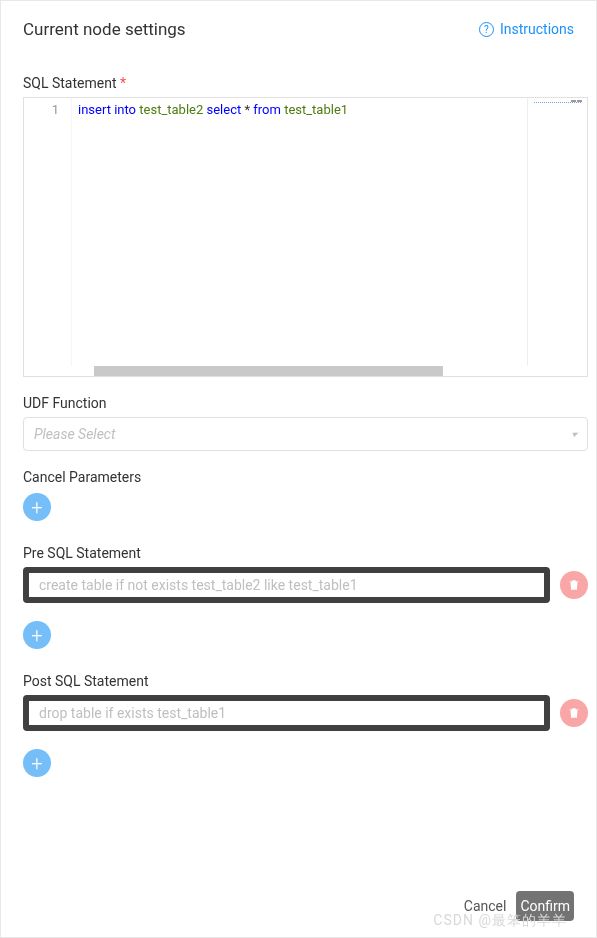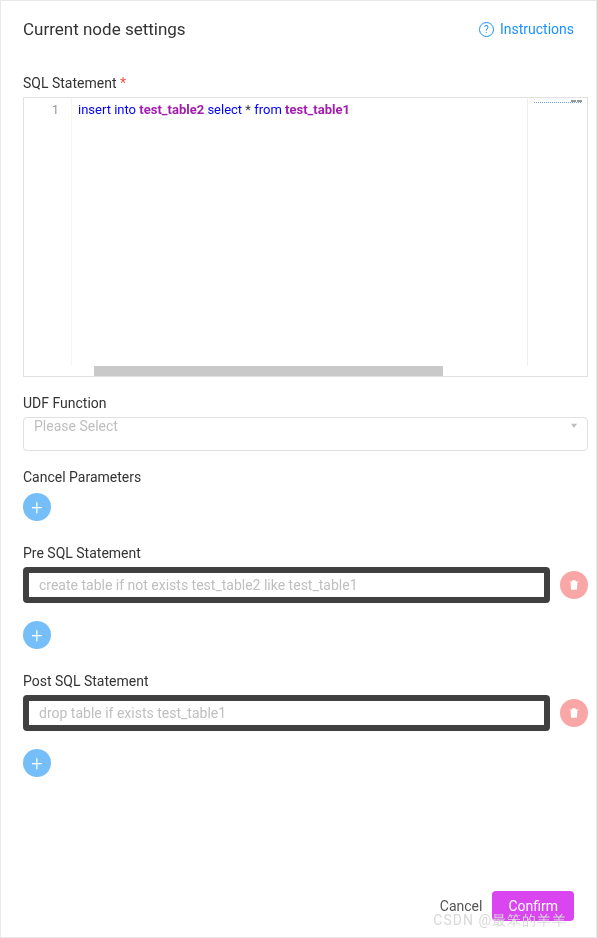--- a/index.html
+++ b/index.html
@@ -14,37 +14,37 @@
     .content::-webkit-scrollbar-track { background: #f5f5f5; }
     .content::-webkit-scrollbar-thumb { background: #c1c1c1; border-radius: 2px; }
     .label { font-size: 14px; color: #333; margin-top: 18px; margin-bottom: 6px; display: block; }
     .required::after { content: " *"; color: #ff4d4f; }
     .code-editor { border: 1px solid #e0e0e0; height: 280px; display: flex; flex-direction: column; background: #fff; }
     .code-body { flex: 1; display: flex; font-family: Consolas, Monaco, monospace; font-size: 13px; position: relative; overflow: hidden; }
     .gutter { width: 48px; text-align: right; padding: 4px 12px 4px 4px; color: #999; background: #fff; border-right: 1px solid #f5f5f5; }
     .code-line { padding: 4px 6px; white-space: nowrap; }
     .kw-blue { color: #0000ff; }
     .star { color: #333; }
-    .ident { color: #a21caf; font-weight: bold; }
+    .ident { color: #4d7c0f; }
     .code-right { position: absolute; right: 0; top: 0; width: 60px; height: 100%; border-left: 1px solid #eee; }
     .minimap-line { position: absolute; top: 4px; right: 6px; left: 6px; height: 3px; border-top: 1.5px dotted #6ea2e0; }
     .corner-bars { position: absolute; top: 2px; right: 2px; width: 14px; height: 6px; }
     .corner-bars span { display: inline-block; width: 5px; height: 2px; background: #999; margin-right: 1px; vertical-align: top; }
     .hscroll { height: 10px; background: #fff; display:flex; }
     .hscroll-thumb { margin-left: 70px; width: 62%; height: 100%; background: #c9c9c9; }
-    .select { width: 100%; height: 34px; border: 1px solid #e0e0e0; border-radius: 4px; padding: 0 10px; display:flex; align-items:flex-start; justify-content:space-between; color: #bfbfbf; font-size: 14px; cursor:pointer; background:#fff; }
+    .select { width: 100%; height: 34px; border: 1px solid #e0e0e0; border-radius: 4px; padding: 0 10px; display:flex; align-items:center; justify-content:space-between; color: #bfbfbf; font-size: 14px; cursor:pointer; background:#fff;font-style:italic; }
     .chev { color:#bfbfbf; font-size:12px; transform: scaleY(0.7); }
     .add-btn { width: 28px; height: 28px; border-radius: 50%; background: #75bef8; color:#fff; display:flex; align-items:center; justify-content:center; font-size:20px; cursor:pointer; margin-top:8px; line-height:1; font-weight:300; }
     .row { display:flex; align-items:center; gap:10px; margin-top:6px; }
     .text-input { flex:1; height: 36px; border:6px solid #404040; border-radius:4px; padding:0 10px; font-size:14px; color:#bfbfbf; background:#fff; display:flex; align-items:center; }
     .del-btn { width: 28px; height: 28px; border-radius:50%; background:#f8a6a6; display:flex; align-items:center; justify-content:center; cursor:pointer; flex-shrink:0; }
     .del-btn svg { width:14px; height:14px; fill:#fff; }
     .footer { display:flex; justify-content:flex-end; align-items:center; padding: 10px 22px 16px 22px; background:#fff; }
     .btn-cancel { background:none; border:none; font-size:14px; color:#555; cursor:pointer; padding:6px 10px; }
-    .btn-confirm { background:#d946ef; border:none; color:#fff; font-size:14px; padding:7px 16px; border-radius:4px; cursor:pointer; }
+    .btn-confirm { background:#737373; border:none; color:#fff; font-size:14px; padding:7px 4px; border-radius:4px; cursor:pointer; }
     .watermark { position:absolute; bottom:8px; right:30px; color:#d8d8d8; font-size:14px; letter-spacing:1px; pointer-events:none; }
     .section-gap { height: 6px; }
   </style>
 </head>
 <body>
 
 <div class="panel">
   <div class="header">
     <div class="title">Current node settings</div>
     <div class="instructions">

